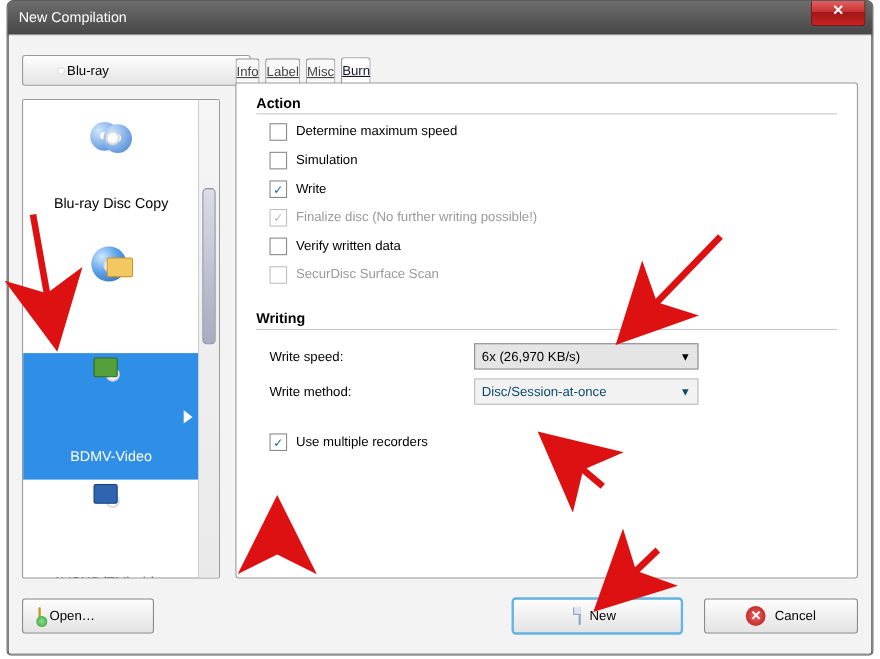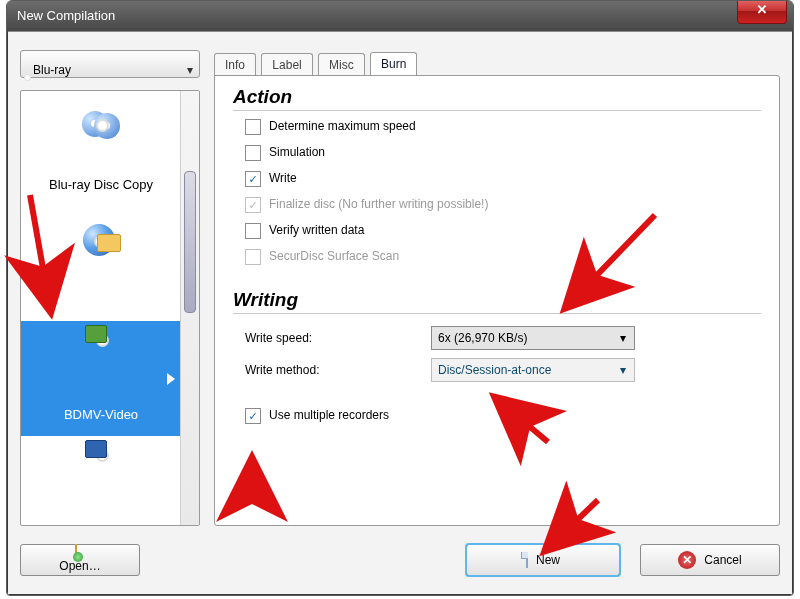--- a/index.html
+++ b/index.html
@@ -5,41 +5,41 @@
   html,body{margin:0;padding:0;font-family:"Segoe UI",Tahoma,sans-serif;font-size:12px;color:#000;}
   body{background:#fff;width:800px;height:599px;position:relative;overflow:hidden;}
   
   .window{position:absolute;left:6px;top:0;width:786px;height:594px;border:1px solid #5b5b5b;border-radius:6px 6px 4px 4px;background:#fff;box-shadow:0 0 0 1px #3a3a3a inset;}
   .titlebar{height:32px;background:linear-gradient(#6d6d6d,#444);border-radius:5px 5px 0 0;position:relative;}
   .titlebar .title{color:#fff;line-height:30px;padding-left:10px;font-size:13px;}
   .closebtn{position:absolute;right:6px;top:0;width:48px;height:22px;background:linear-gradient(#e06060,#c83030 45%,#a01818 46%,#c22 100%);border:1px solid #7a1010;border-top:none;border-radius:0 0 4px 4px;color:#fff;text-align:center;line-height:18px;font-weight:bold;font-size:13px;}
   .client{position:absolute;left:1px;right:1px;top:30px;bottom:1px;background:#f3f3f3;border-top:1px solid #8a8a8a;}
   .inner{position:absolute;left:12px;right:12px;top:18px;bottom:12px;}
   
-  .disctype{position:absolute;left:0;top:0;width:178px;height:26px;border:1px solid #9a9a9a;border-radius:3px;background:linear-gradient(#fefefe,#e4e4e4);display:flex;align-items:flex-end;}
+  .disctype{position:absolute;left:0;top:0;width:178px;height:26px;border:1px solid #9a9a9a;border-radius:3px;background:linear-gradient(#fefefe,#e4e4e4);display:flex;align-items:center;padding-left:28px;}
   .disctype .icon{margin:0 6px;}
   .disctype .lbl{flex:1;}
   .disctype .arrow{width:18px;text-align:center;color:#333;}
   
   .listpanel{position:absolute;left:0;top:40px;width:178px;bottom:56px;border:1px solid #9a9a9a;background:#fff;border-radius:2px;}
   .scrollstub{position:absolute;right:0;top:0;bottom:0;width:18px;background:linear-gradient(#f5f5f5,#e9e9e9);border-left:1px solid #cfcfcf;}
   .scrollstub .thumb{position:absolute;left:3px;right:3px;top:80px;height:140px;background:linear-gradient(#dcdce6,#a9a9c0);border:1px solid #8a8aa0;border-radius:4px;}
   .items{position:absolute;left:0;right:18px;top:0;bottom:0;overflow:hidden;}
   .li{height:115px;text-align:center;position:relative;}
   .li .name{position:absolute;left:0;right:0;bottom:14px;font-size:13px;}
   .li .ic{position:absolute;left:0;right:0;top:18px;display:flex;justify-content:center;}
   .li.sel{background:#2f8fe6;color:#fff;}
   .li.sel .tri{position:absolute;right:6px;top:50%;margin-top:-6px;width:0;height:0;border-left:8px solid #fff;border-top:6px solid transparent;border-bottom:6px solid transparent;}
   
   .tabs{position:absolute;left:194px;top:0;right:0;height:26px;}
-  .tab{display:inline-block;height:22px;line-height:22px;padding:0 10px;border:1px solid #9a9a9a;background:#f8f8f8;border-bottom:none;margin-right:2px;border-radius:3px 3px 0 0;color:#444;position:relative;top:3px;}
+  .tab{display:inline-block;height:22px;line-height:22px;padding:0 0;border:1px solid #9a9a9a;background:#f8f8f8;border-bottom:none;margin-right:2px;border-radius:3px 3px 0 0;color:#444;position:relative;top:3px;text-decoration:underline;}
   .tab.active{background:#fff;top:2px;height:23px;color:#0f172a;}
   .tabpage{position:absolute;left:194px;top:25px;right:0;bottom:56px;border:1px solid #9a9a9a;background:#fff;border-radius:0 3px 3px 3px;}
   .section{padding:10px 18px 4px 18px;}
-  .section h4{margin:0 0 2px 0;font-size:19px;font-weight:bold;font-style:italic;}
+  .section h4{margin:0 0 2px 0;font-size:13px;font-weight:bold;}
   .hr{border:none;border-top:1px solid #c8c8c8;margin:2px 0 8px 0;}
   .chk{display:flex;height:26px;margin-left:12px;}
   .chkbox{width:14px;height:14px;border:1px solid #8a8a8a;background:#fff;margin-right:8px;display:flex;align-items:center;justify-content:center;font-size:11px;color:#1560b3;}
   .chk.disabled{color:#9a9a9a;}
   .chk.disabled .chkbox{border-color:#c0c0c0;color:#b8b8b8;}
   .row{display:flex;align-items:center;height:32px;margin-left:12px;}
   .row .rlab{width:186px;}
   .combo{width:190px;height:22px;border:1px solid #8a8a8a;background:#e5e5e5;display:flex;align-items:center;padding:0 6px;position:relative;}
   .combo.disabled{background:#f2f2f2;color:#0c4a6e;border-color:#bcbcbc;}
   .combo .carrow{position:absolute;right:2px;top:2px;bottom:2px;width:18px;display:flex;align-items:center;justify-content:center;}
@@ -186,21 +186,21 @@
           </div>
           <div style="height:22px"></div>
           <div class="chk">
               <span class="chkbox">✓</span>
               <span>Use multiple recorders</span>
             </div>
         </div>
       </div>
 
       <div class="btnbar">
-        <div class="btn" style="left:0;bottom:6px;width:90px;flex-direction:column;">
+        <div class="btn" style="left:0;bottom:6px;width:90px;">
           <span class="bic"><span class="openic"></span></span>
           <span>Open…</span>
         </div>
         <div class="btn focus" style="right:160px;bottom:6px;width:124px;justify-content:center;">
           <span class="bic"><span class="newpage"></span></span>
           <span>New</span>
         </div>
         <div class="btn cancel" style="right:0;bottom:6px;width:110px;justify-content:center;">
           <span class="bic">
               <span class="cancelcircle">✕</span>

